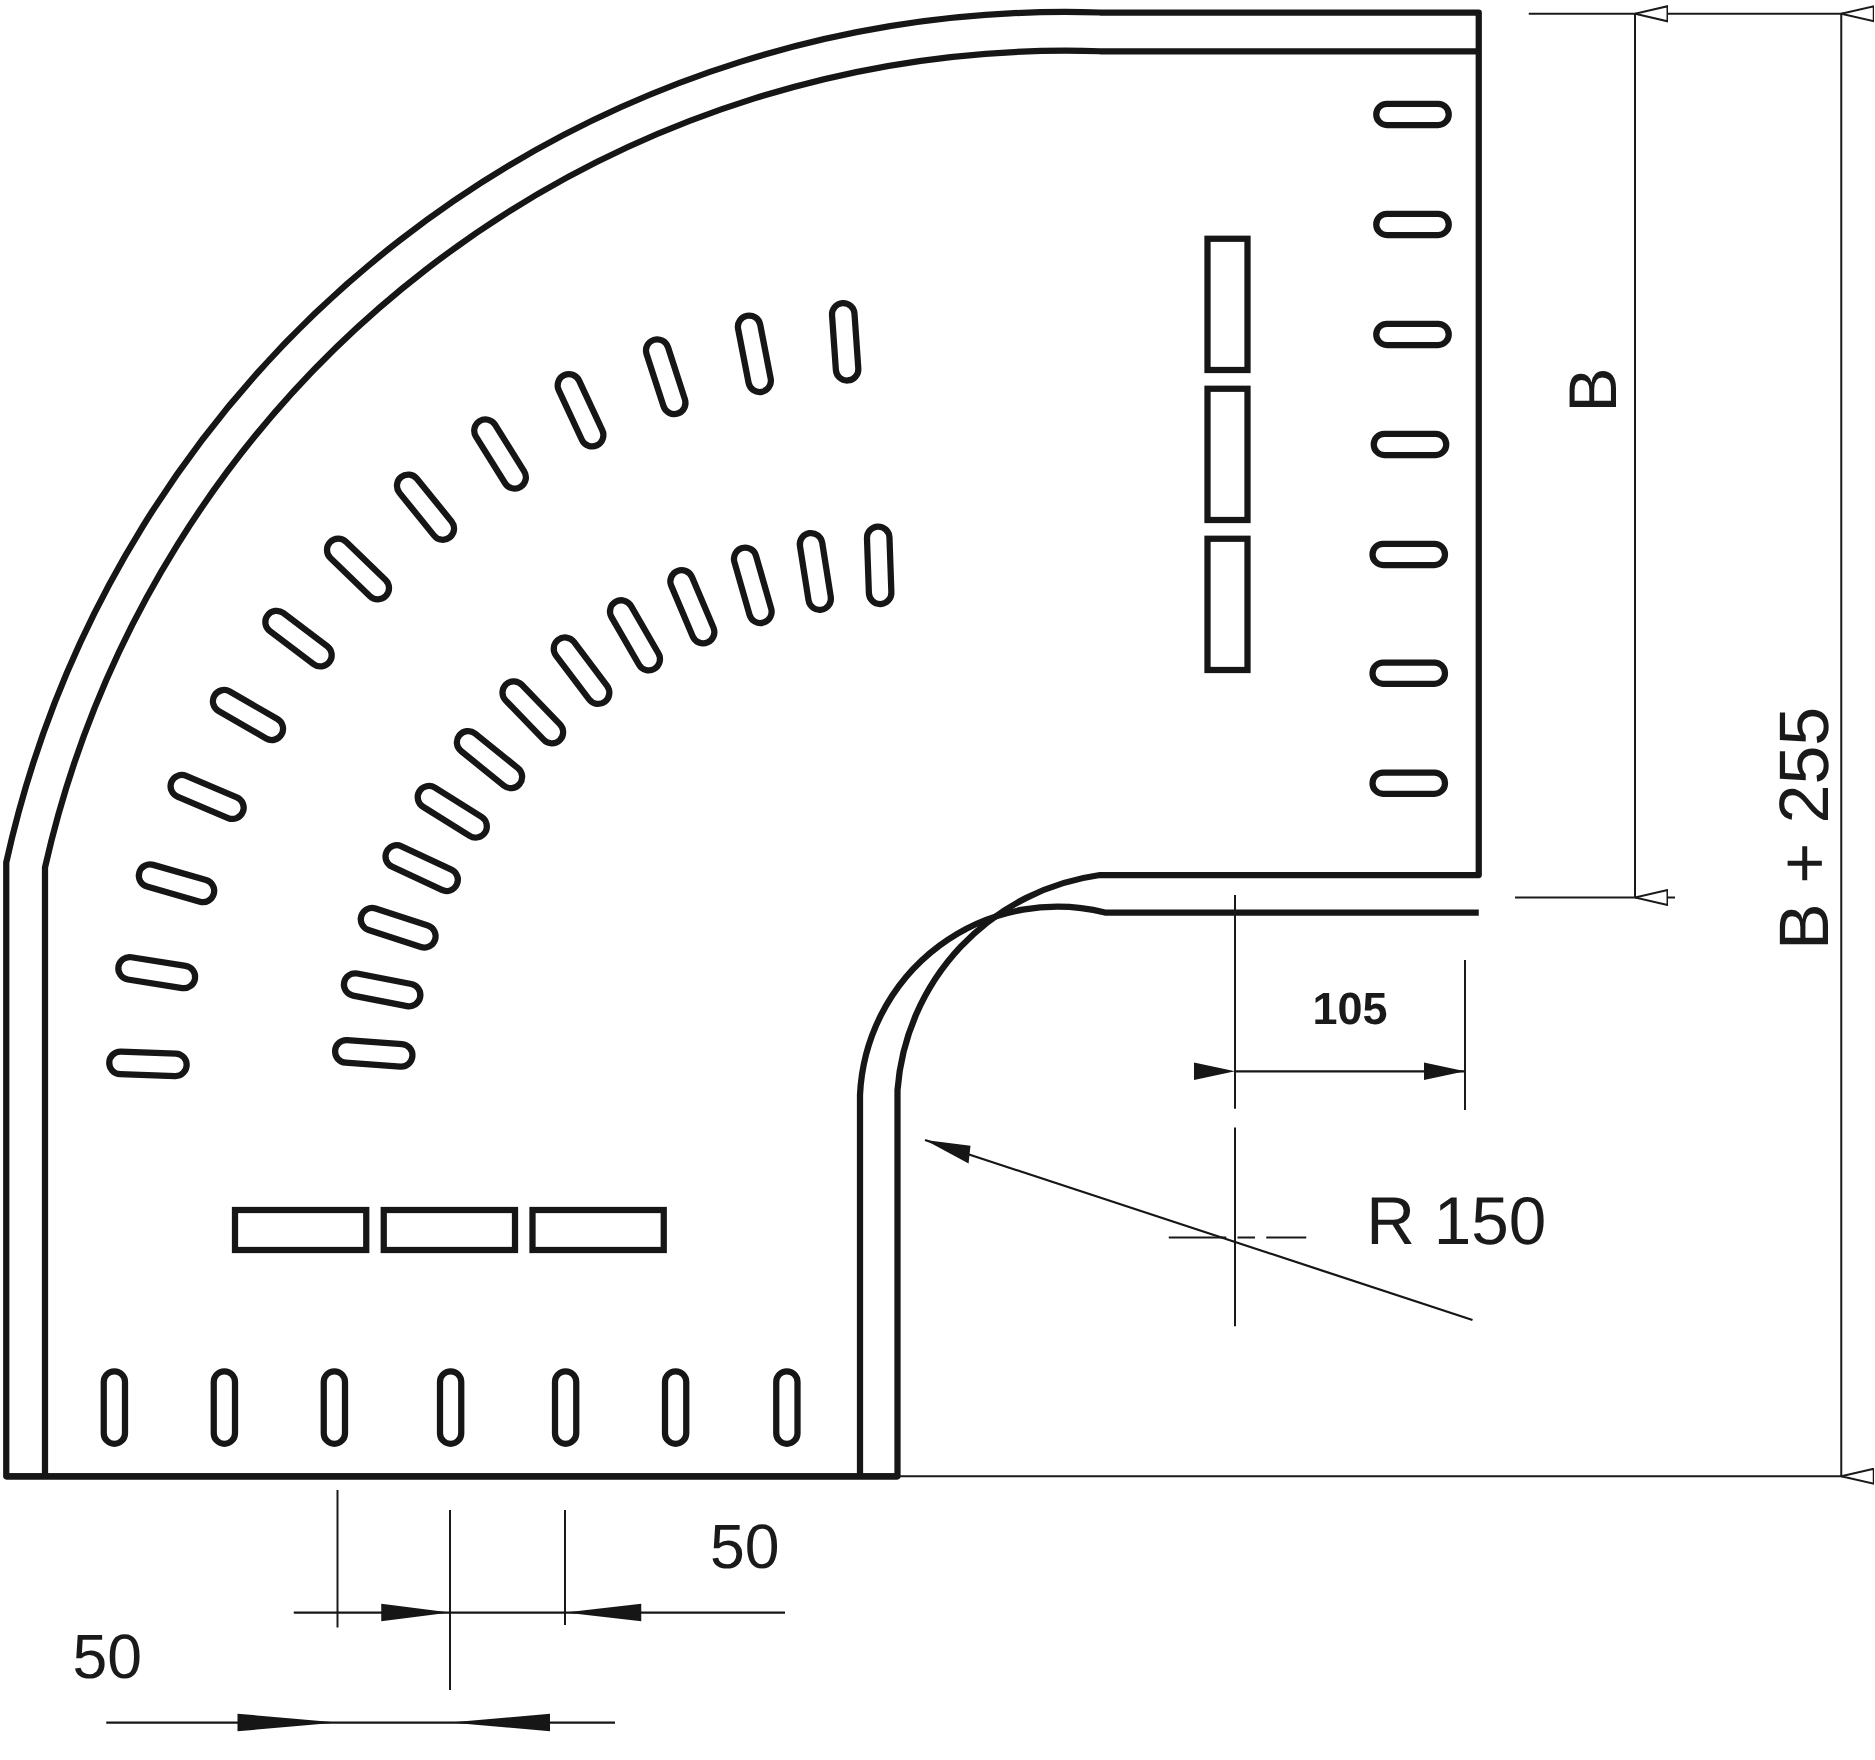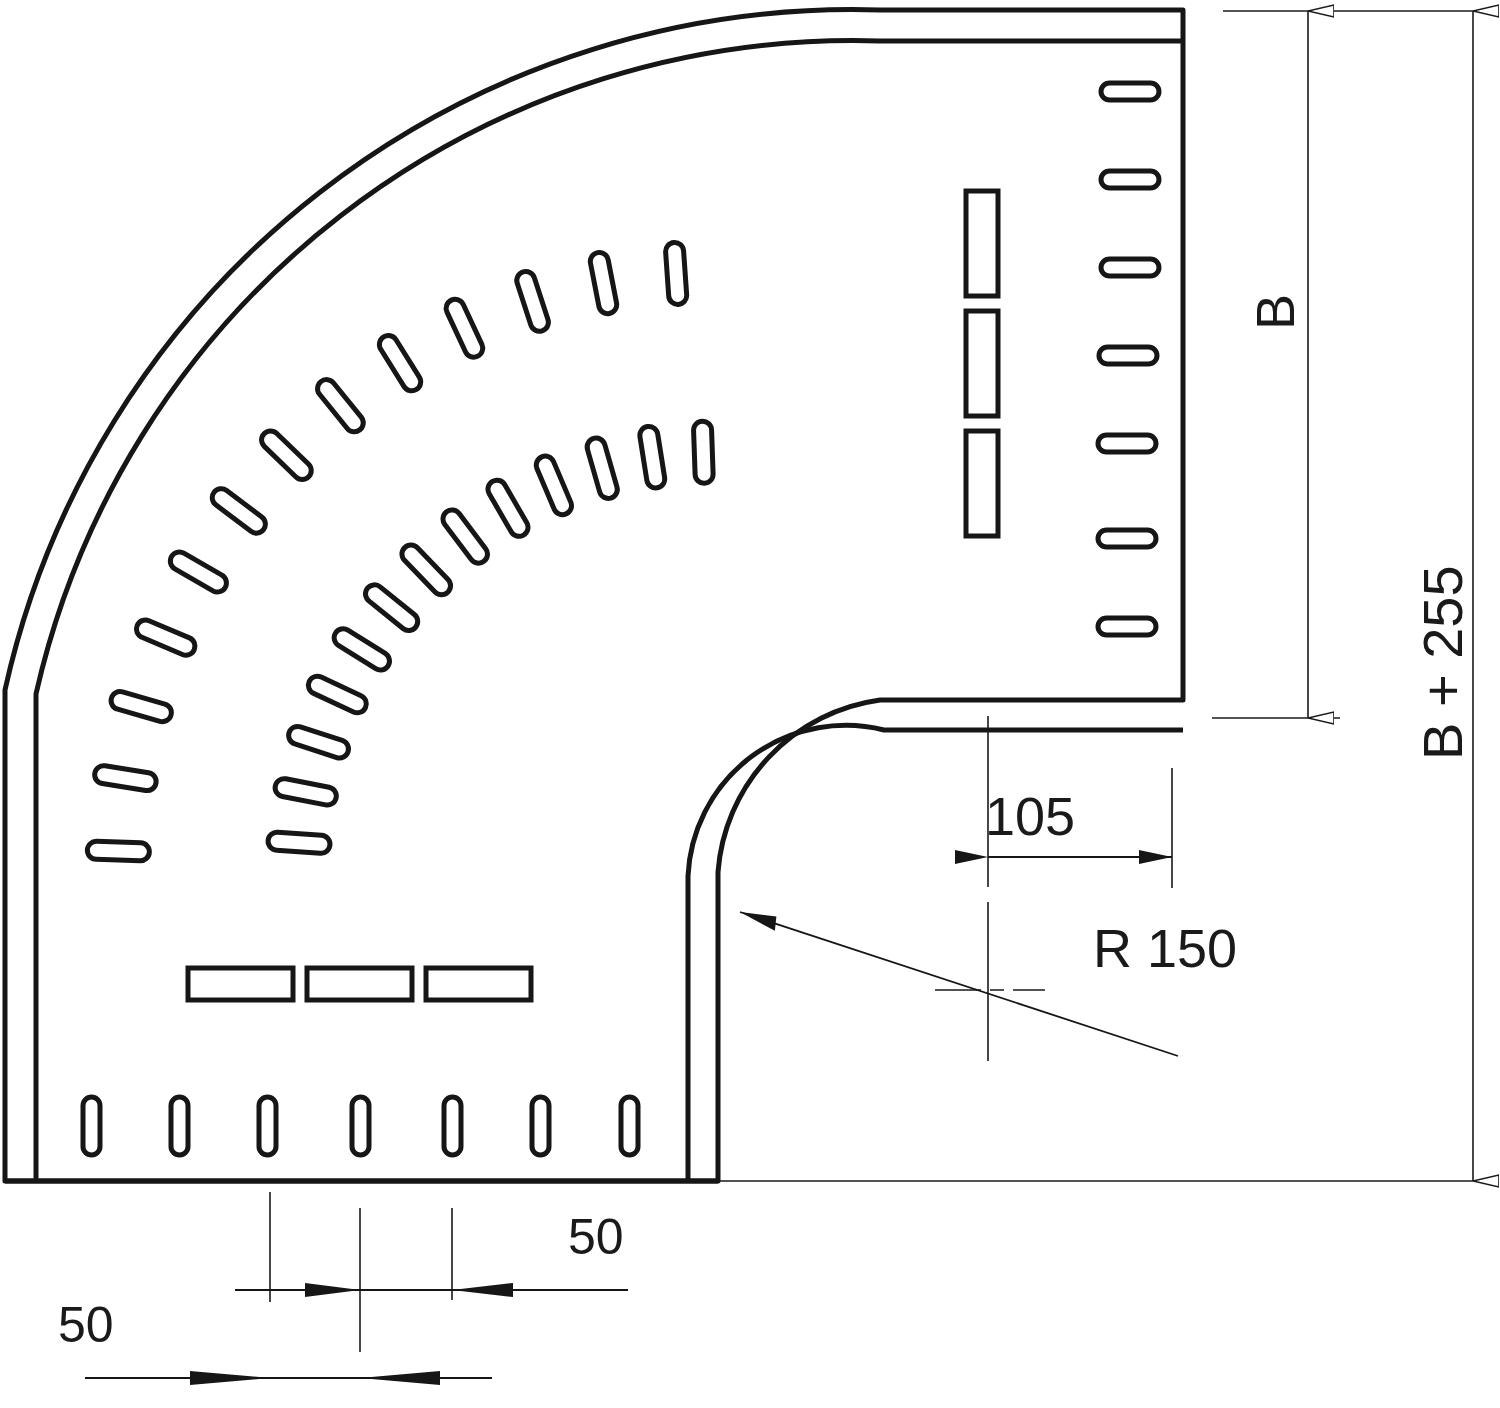--- a/index.html
+++ b/index.html
@@ -218,21 +218,21 @@
       <line x1="85" y1="1378" x2="492" y2="1378" stroke="#161616" stroke-width="1.8"></line>
       <path d="M190 1371 L270 1378 L190 1385 Z" fill="#161616"></path>
       <path d="M440 1371 L360 1378 L440 1385 Z" fill="#161616"></path>
     </g>
   </svg>
 
   <div class="dimtext" style="left:1248px;top:330px;font-size:54px;transform:rotate(-90deg);transform-origin:left top;">B</div>
 
   <div class="dimtext" style="left:1415px;top:760px;font-size:56px;transform:rotate(-90deg);transform-origin:left top;">B + 255</div>
 
-  <div class="dimtext" style="left:985px;top:789px;font-size:54px;">105</div>
-
-  <div class="dimtext" style="left:1093px;top:921px;font-size:54px;">R 150</div>
+  <div class="dimtext" style="left:1050px;top:789px;font-size:36px;font-weight:bold;">105</div>
+
+  <div class="dimtext" style="left:1093px;top:950px;font-size:54px;">R 150</div>
 
   <div class="dimtext" style="left:568px;top:1212px;font-size:50px;">50</div>
 
   <div class="dimtext" style="left:58px;top:1300px;font-size:50px;">50</div>
 
 </div>
 
 </body></html>

